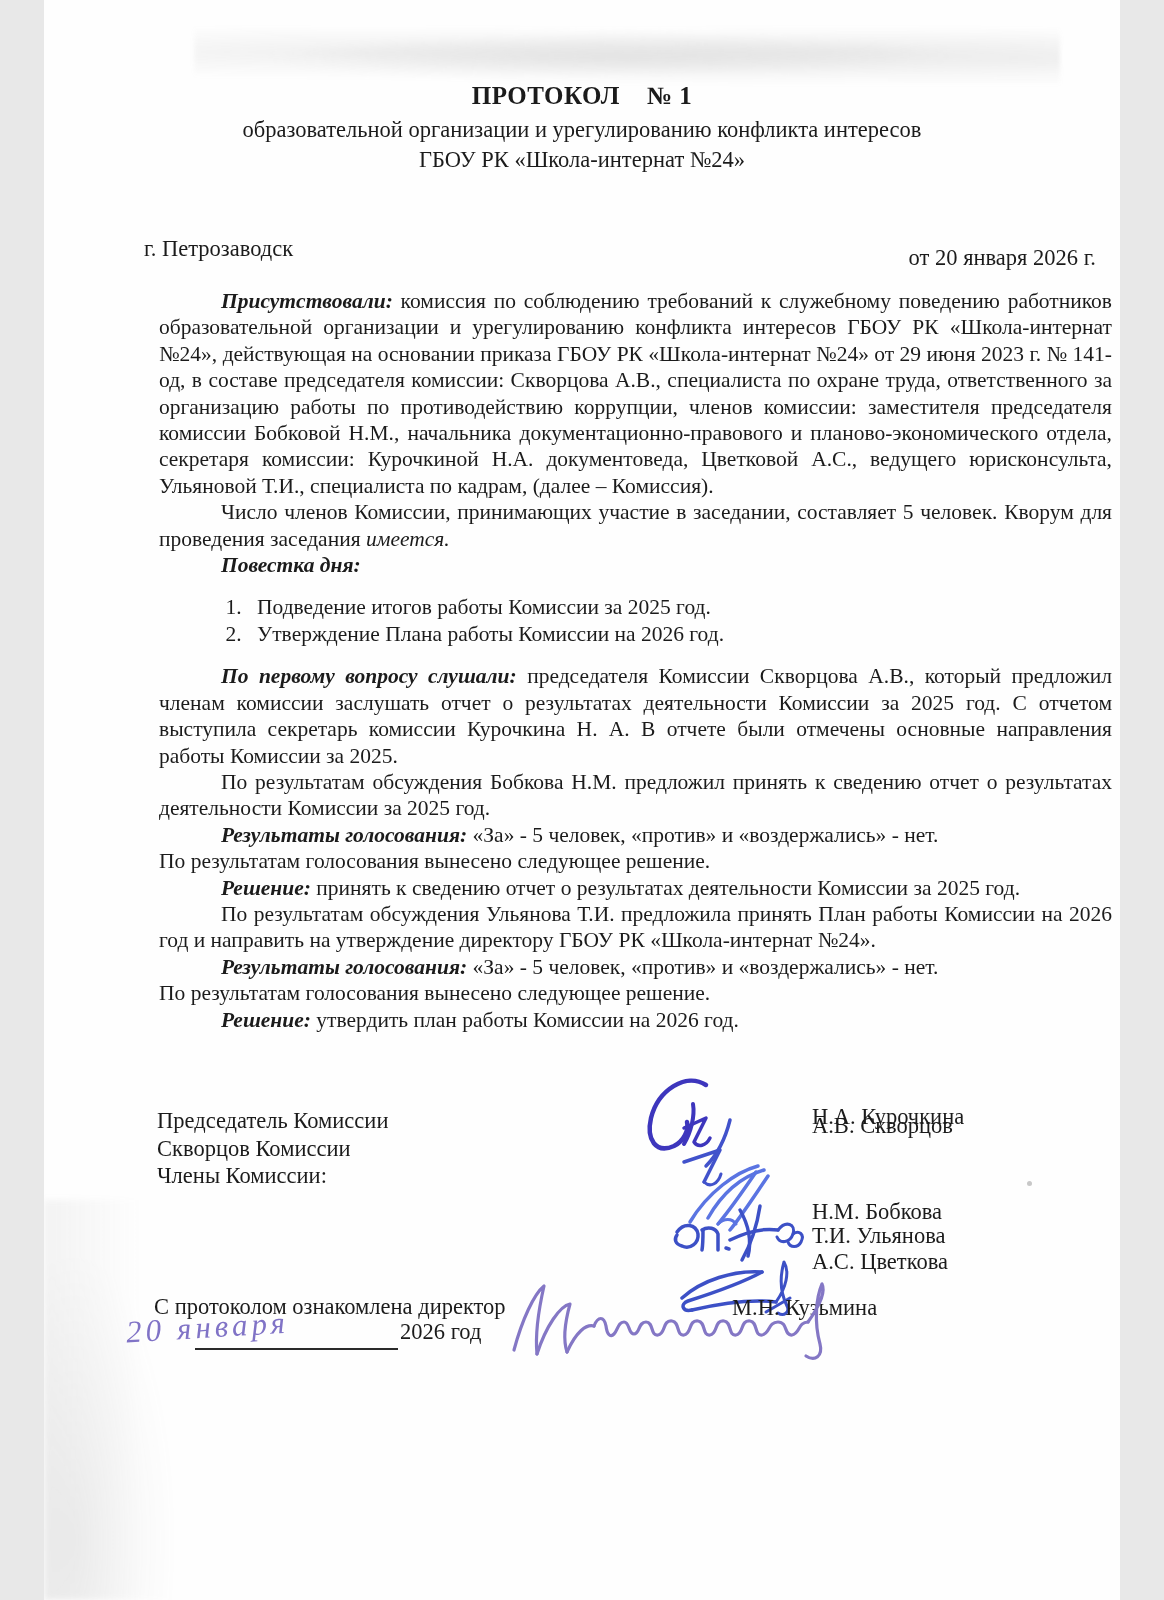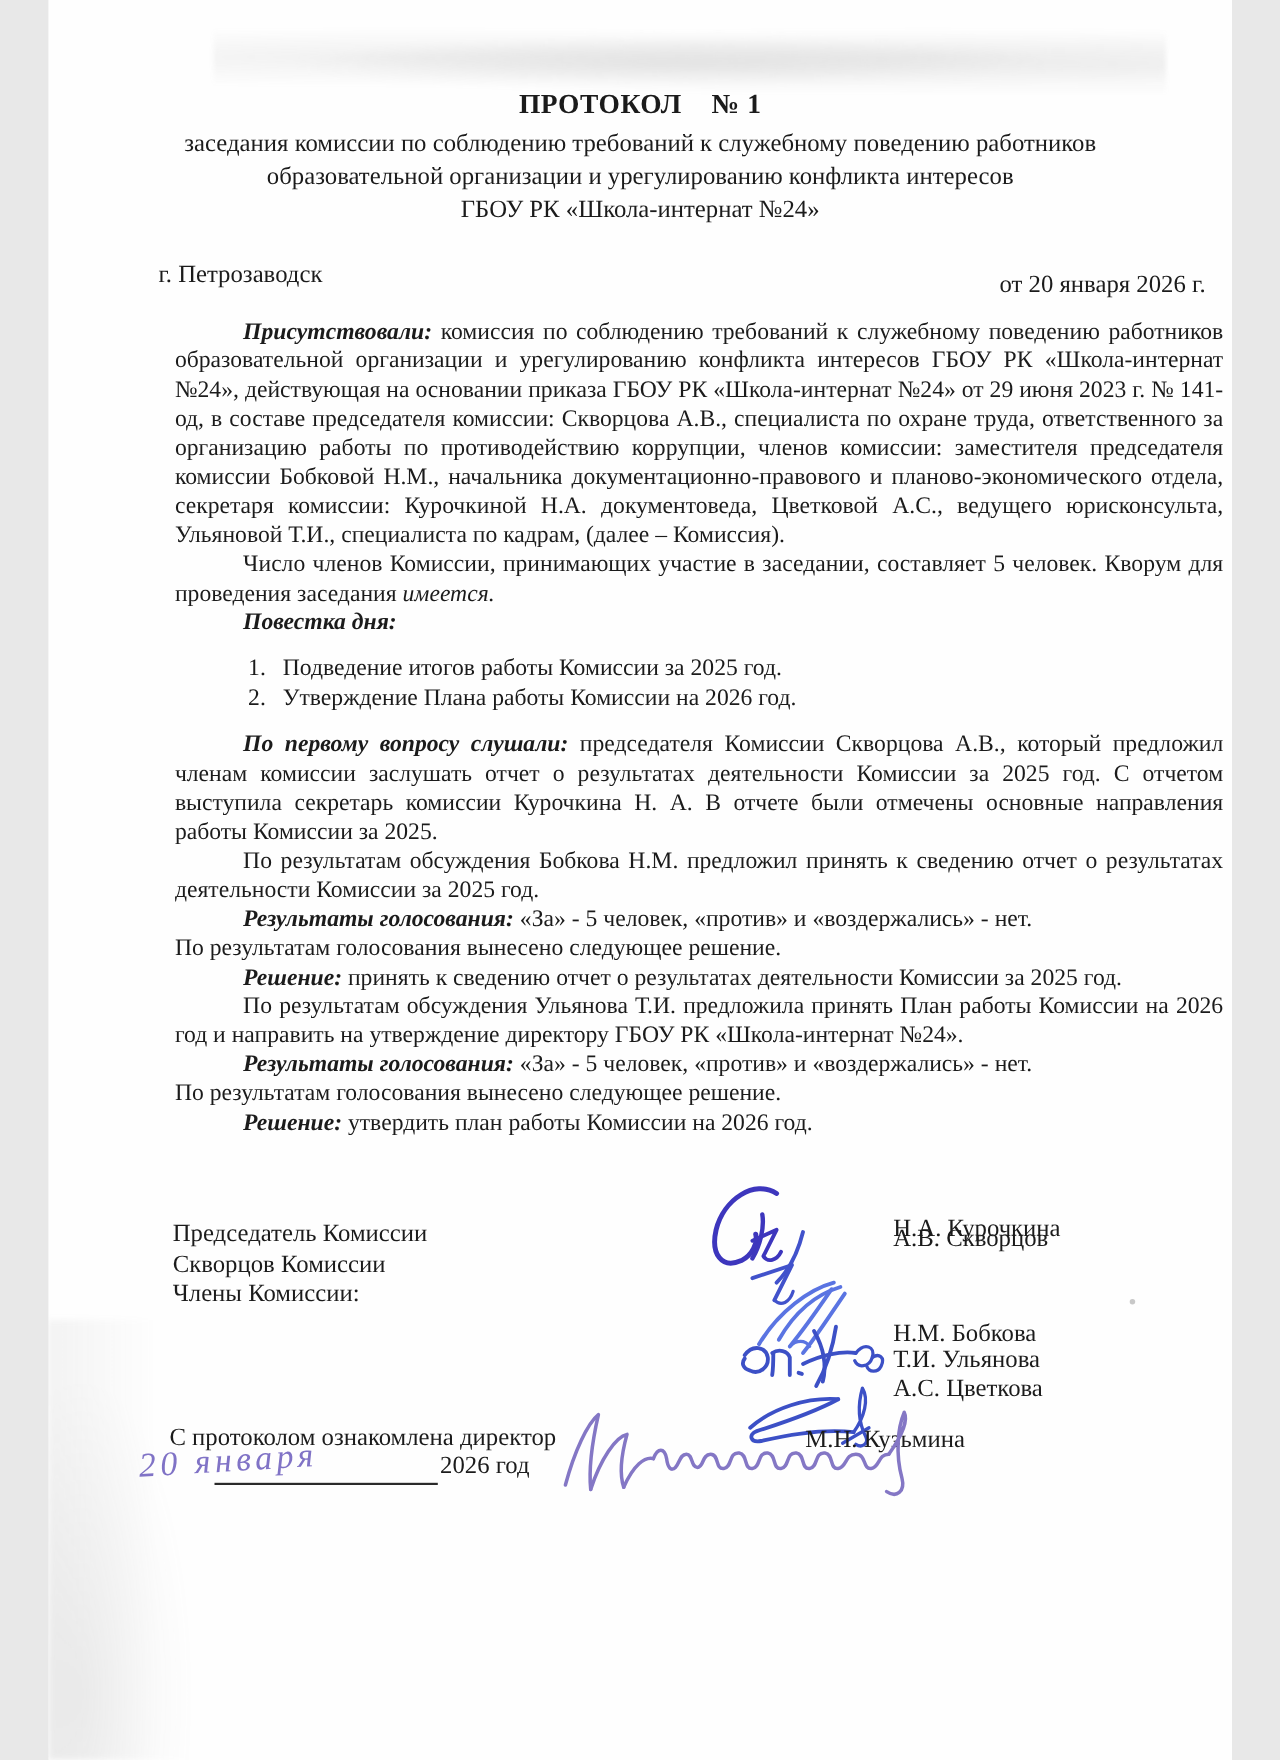--- a/index.html
+++ b/index.html
@@ -77,21 +77,20 @@
 
 <div class="page">
 
   <div class="noise-top"></div>
   <div class="noise-bottom-left"></div>
   <div class="speck"></div>
 
   <div class="title-block">
     <div class="doc-title">ПРОТОКОЛ    № 1</div>
     <div class="doc-subtitle">
-      <div>заседания комиссии по соблюдению требований к служебному поведению работников</div>
       <div>образовательной организации и урегулированию конфликта интересов</div>
       <div>ГБОУ РК «Школа-интернат №24»</div>
     </div>
   </div>
 
   <div class="place-date">
     <span class="place">г. Петрозаводск</span>
     <span class="date">от 20 января 2026 г.</span>
   </div>
 

